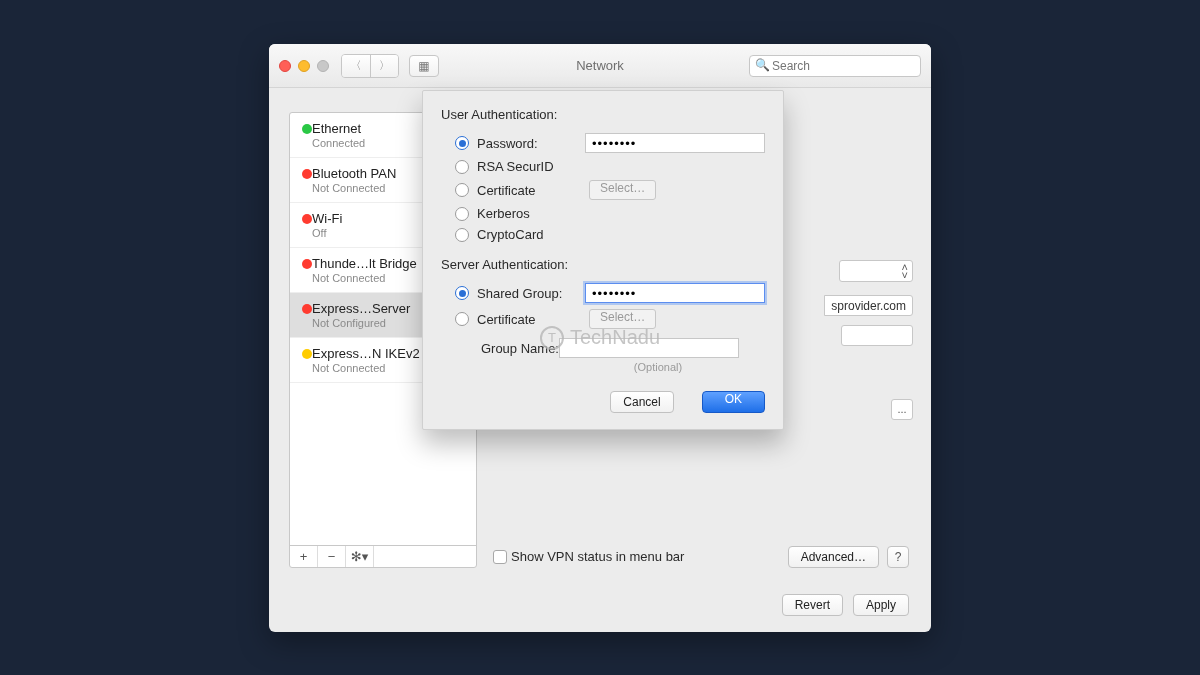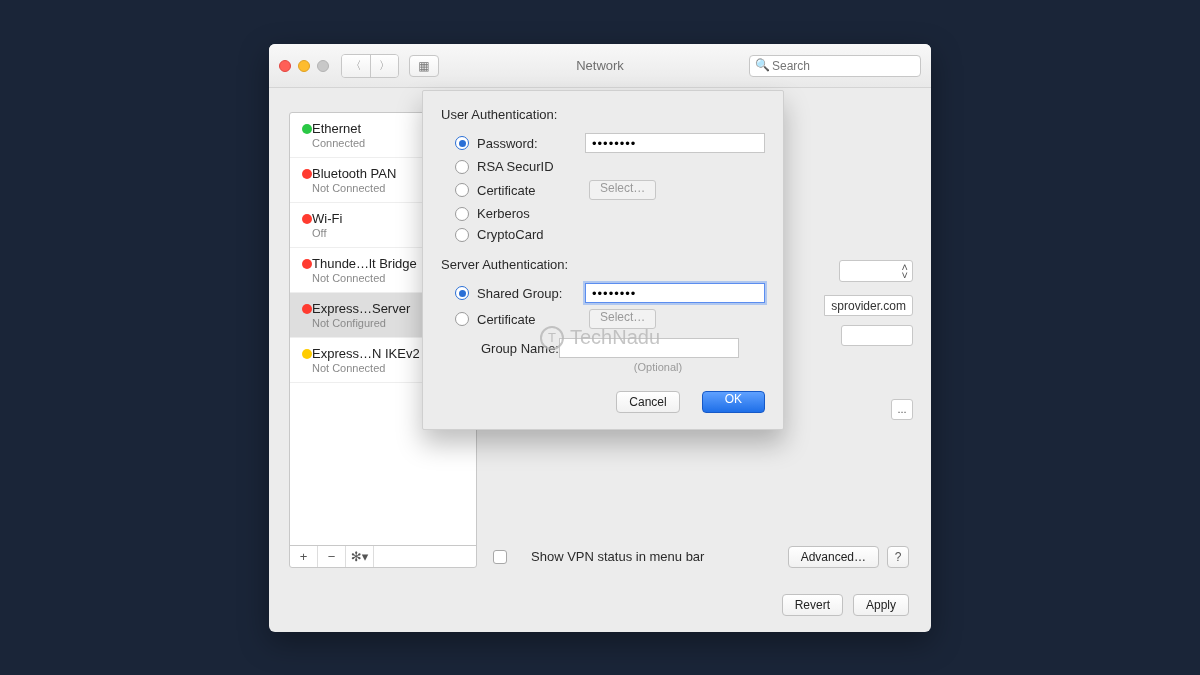--- a/index.html
+++ b/index.html
@@ -60,21 +60,21 @@
   .side-name{ font-size:13px; color:#222;}
   .side-status{ font-size:11px; color:#8a8a8a; margin-top:1px;}
   .side-toolbar{ height:22px; border-top:1px solid #c8c8c8; display:flex;}
   .side-tool{ width:28px; display:flex; align-items:center; justify-content:center; border-right:1px solid #ddd; font-size:13px; color:#555;}
   .right-panel-placeholder{ flex:1; position:relative; }
   .peek-select{ position:absolute; right:0; top:148px; width:74px; height:22px; background:#fff; border:1px solid #c7c7c7; border-radius:3px; }
   .peek-caret{ position:absolute; right:4px; top:2px; font-size:11px; color:#555; line-height:8px;}
   .peek-domain{ position:absolute; right:0; top:183px; height:21px; padding:0 6px; font-size:12px; color:#333; background:#fff; border:1px solid #c7c7c7; border-top-right-radius:3px; border-bottom-right-radius:3px; display:flex; align-items:center;}
   .peek-field{ position:absolute; right:0; top:213px; width:72px; height:21px; background:#fff; border:1px solid #c7c7c7; border-radius:3px;}
   .peek-dots{ position:absolute; right:0; top:287px; width:22px; height:21px; background:#fff; border:1px solid #c7c7c7; border-radius:3px; text-align:center; font-size:11px; line-height:19px; color:#555;}
-  .vpn-row{ position:absolute; left:224px; bottom:68px; display:flex; align-items:center; gap:24px; }
+  .vpn-row{ position:absolute; left:224px; bottom:68px; display:flex; align-items:center; gap:4px; }
   .checkbox{ width:14px;height:14px;border:1px solid #a8a8a8;border-radius:3px;background:#fff;}
   .adv-row{ position:absolute; right:22px; bottom:64px; display:flex; align-items:center; gap:8px;}
   .mac-btn{ height:22px; padding:0 12px; background:linear-gradient(#fff,#f1f1f1); border:1px solid #c1c1c1; border-radius:4px; font-size:12px; color:#222; display:inline-flex; align-items:center;}
   .help-btn{ width:22px;height:22px;border:1px solid #c1c1c1;border-radius:4px;background:linear-gradient(#fff,#f1f1f1); font-size:12px; color:#555; display:inline-flex;align-items:center;justify-content:center;}
   .footer-btns{ position:absolute; right:22px; bottom:16px; display:flex; gap:10px;text-align:center;}
   
   .sheet{
     position:absolute;
     left:422px; top:90px;
     width:362px;
@@ -91,21 +91,21 @@
   .radio.checked::after{content:"";width:7px;height:7px;border-radius:50%;background:#2a6fd6;}
   .radio-label{ width:104px; }
   .sheet-input{ height:20px; border:1px solid #c7c7c7; background:#fff; font-size:13px; padding:0 6px; letter-spacing:1px;}
   .pw-input{ width:180px;}
   .select-btn{ height:20px; padding:0 10px; border:1px solid #c7c7c7; border-radius:3px; background:#f2f2f2; color:#9a9a9a; font-size:12px;}
   .ss-input{ width:180px; border:1px solid #5b8def; outline:2px solid rgba(63,131,248,.35);}
   .grp-row{ display:flex; align-items:center; gap:0; padding:6px 0 0 14px;}
   .grp-label{ width:104px; text-align:right; font-size:13px;}
   .grp-input{ width:180px; height:20px; border:1px solid #c7c7c7; background:#fff;}
   .optional{ text-align:center; font-size:11px; color:#9a9a9a; margin-top:3px; margin-left:132px; width:170px;}
-  .sheet-btns{ display:flex; justify-content:flex-end; gap:22px; margin-top:18px;}
+  .sheet-btns{ display:flex; justify-content:flex-end; gap:28px; margin-top:18px;}
   .btn-default{ height:22px; padding:0 22px; background:linear-gradient(#5fa1ff,#1e6fe8); border:1px solid #1659c7; border-radius:4px; color:#fff; font-size:12px;}
   .sec-gap{ height:12px;}
   
   .watermark{ position:absolute; left:50%; top:50%; transform:translate(-50%,-50%); color:#b7b7b7; font-size:20px; display:flex; align-items:center; gap:6px; opacity:.8; pointer-events:none; font-weight:500;}
   .watermark .wm-icon{ width:24px;height:24px;border:2px solid #b7b7b7;border-radius:50%;display:inline-flex;align-items:center;justify-content:center;font-size:13px;}
 </style>
 </head>
 <body>
 
 <div class="window">

